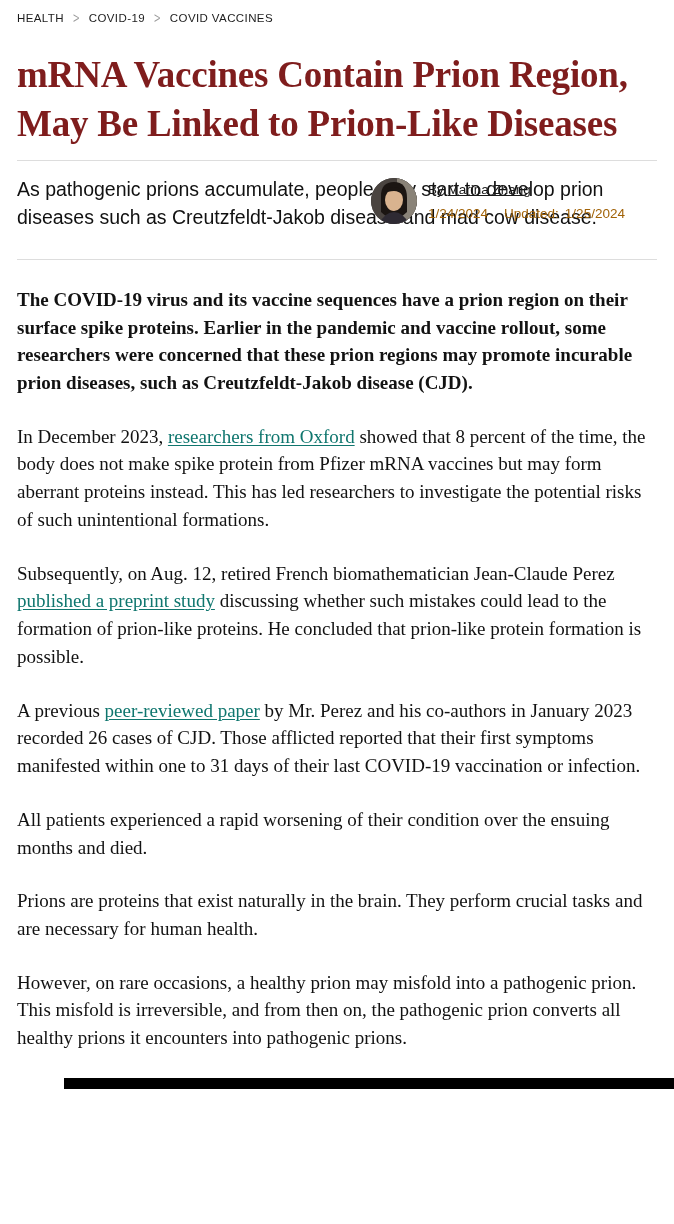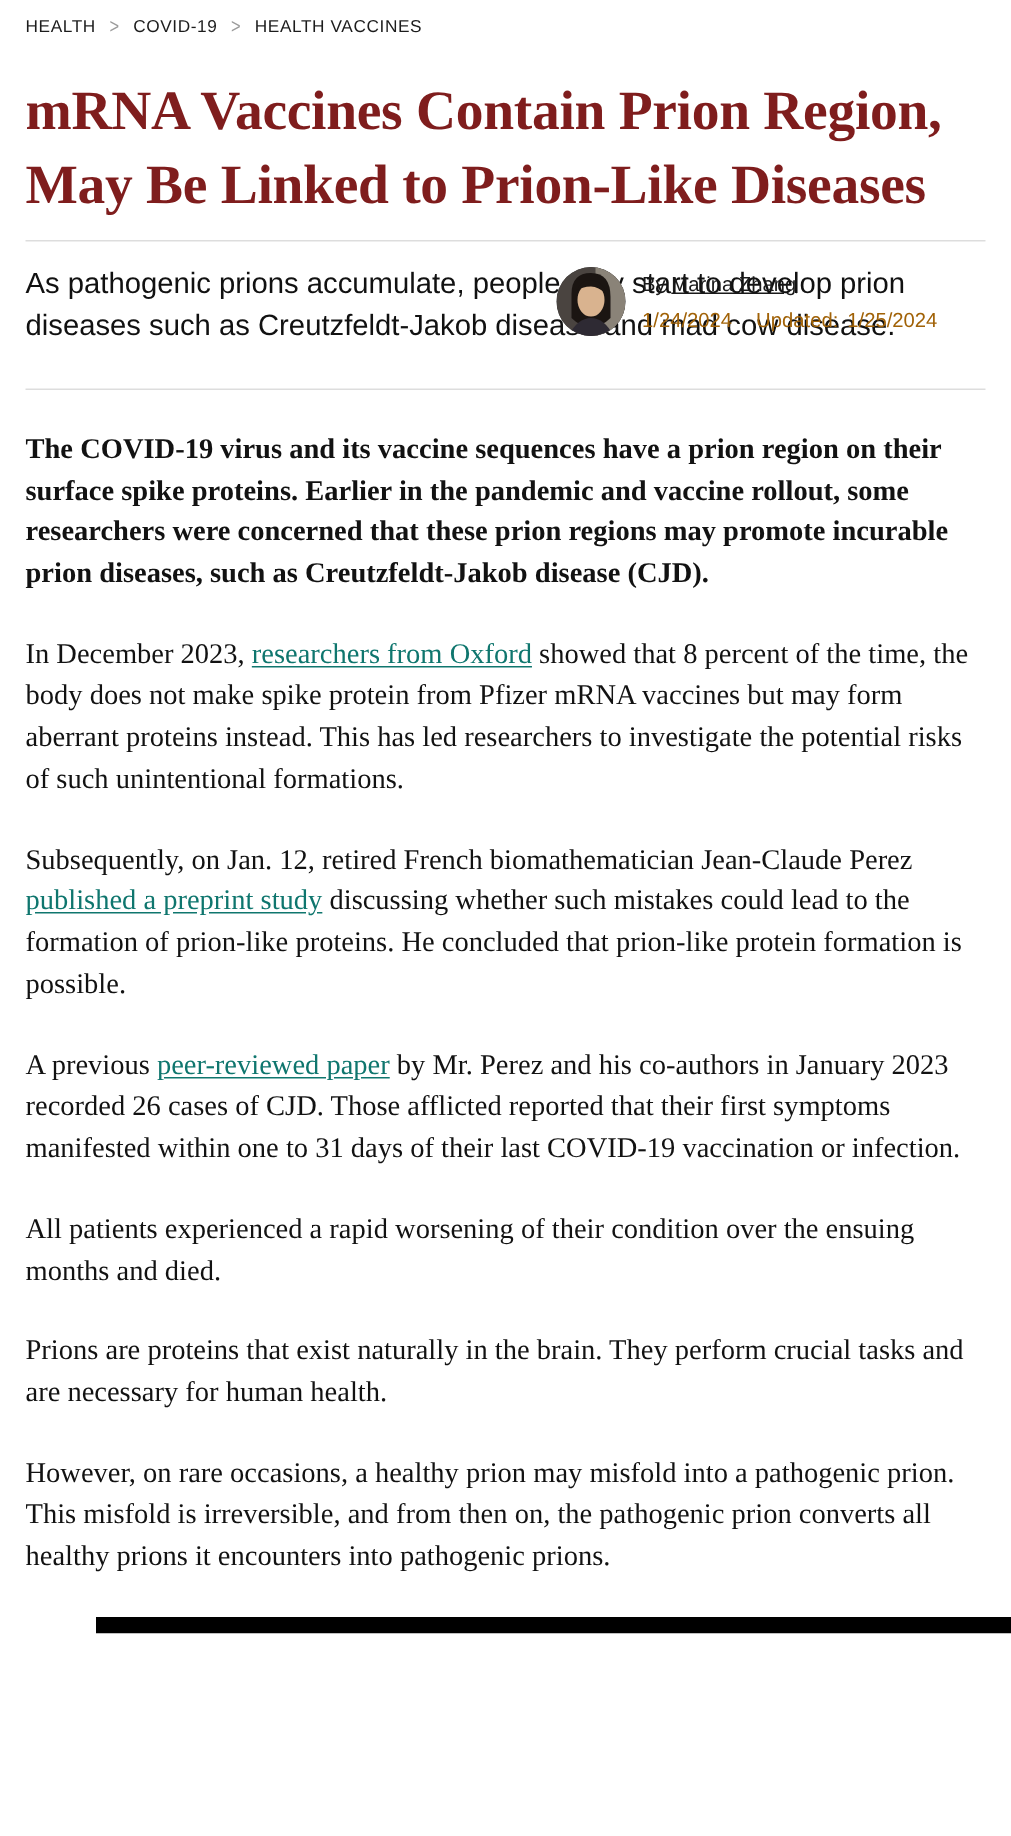--- a/index.html
+++ b/index.html
@@ -123,21 +123,21 @@
 </head>
 <body>
 
 <div class="container">
 
   <nav class="breadcrumb">
     <a>HEALTH</a>
     <span class="sep">&gt;</span>
     <a>COVID-19</a>
     <span class="sep">&gt;</span>
-    <a>HEALTH VACCINES</a>
+    <a>COVID VACCINES</a>
   </nav>
 
   <header class="article-header">
     <h1 class="headline">mRNA Vaccines Contain Prion Region, May Be Linked to Prion-Like Diseases</h1>
 
     <div class="byline">
       <div class="avatar">
         <svg width="46" height="46" viewBox="0 0 46 46">
           <rect x="0" y="0" width="46" height="46" fill="#4a4440"></rect>
           <rect x="26" y="0" width="20" height="46" fill="#8a8378"></rect>
@@ -166,21 +166,21 @@
   <p class="dek">As pathogenic prions accumulate, people may start to develop prion diseases such as Creutzfeldt-Jakob disease and mad cow disease.</p>
 
   <hr class="hairline">
 
   <div class="article-body">
 
     <p>The COVID-19 virus and its vaccine sequences have a prion region on their surface spike proteins. Earlier in the pandemic and vaccine rollout, some researchers were concerned that these prion regions may promote incurable prion diseases, such as Creutzfeldt-Jakob disease (CJD).</p>
 
     <p><span>In December 2023, </span><a>researchers from Oxford</a><span> showed that 8 percent of the time, the body does not make spike protein from Pfizer mRNA vaccines but may form aberrant proteins instead. This has led researchers to investigate the potential risks of such unintentional formations.</span></p>
 
-    <p><span>Subsequently, on Jan. 12, retired French biomathematician Jean-Claude Perez </span><a>published a preprint study</a><span> discussing whether such mistakes could lead to the formation of prion-like proteins. He concluded that prion-like protein formation is possible.</span></p>
+    <p><span>Subsequently, on Aug. 12, retired French biomathematician Jean-Claude Perez </span><a>published a preprint study</a><span> discussing whether such mistakes could lead to the formation of prion-like proteins. He concluded that prion-like protein formation is possible.</span></p>
 
     <p><span>A previous </span><a>peer-reviewed paper</a><span> by Mr. Perez and his co-authors in January 2023 recorded 26 cases of CJD. Those afflicted reported that their first symptoms manifested within one to 31 days of their last COVID-19 vaccination or infection.</span></p>
 
     <p>All patients experienced a rapid worsening of their condition over the ensuing months and died.</p>
 
 
     <p>Prions are proteins that exist naturally in the brain. They perform crucial tasks and are necessary for human health.</p>
 
     <p>However, on rare occasions, a healthy prion may misfold into a pathogenic prion. This misfold is irreversible, and from then on, the pathogenic prion converts all healthy prions it encounters into pathogenic prions.</p>
 

